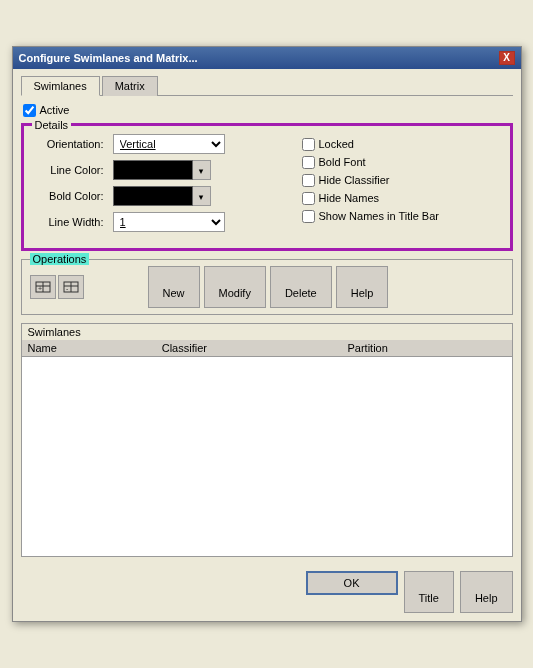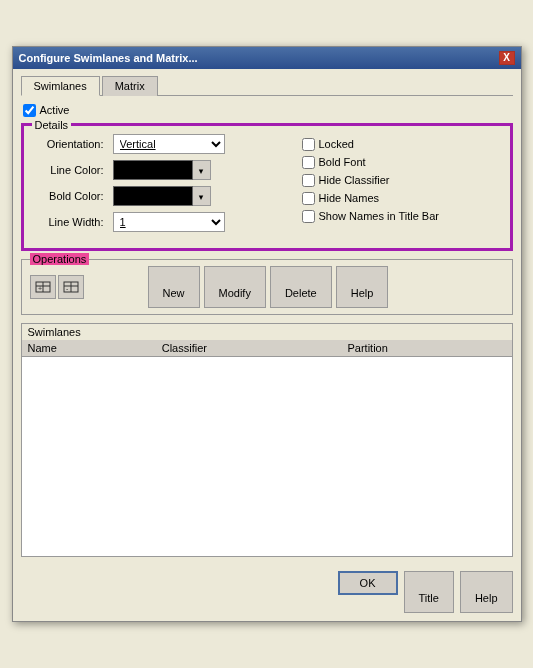--- a/index.html
+++ b/index.html
@@ -162,21 +162,21 @@
     .ops-group {
       border: 1px solid #999;
       padding: 6px 8px;
       margin-bottom: 8px;
       position: relative;
     }
     .ops-label {
       position: absolute;
       top: -7px;
       left: 8px;
-      background: #ec4899;
+      background: #5eead4;
       padding: 0 3px;
       font-size: 11px;
     }
     .ops-inner {
       display: flex;
       align-items: center;
       gap: 4px;
     }
     .ops-icons {
       display: flex;
@@ -236,21 +236,21 @@
       height: 200px;
       background: white;
     }
     .bottom-buttons {
       display: flex;
       justify-content: flex-end;
       gap: 6px;
       padding-top: 4px;
     }
     .btn-ok {
-      padding: 3px 20px;
+      padding: 3px 36px;
       height: 24px;
       background: #d4d0c8;
       border: 2px solid #4a6fa5;
       cursor: pointer;
       font-size: 11px;
       font-family: Tahoma, Arial, sans-serif;
     }
   </style>
 </head>
 <body>

